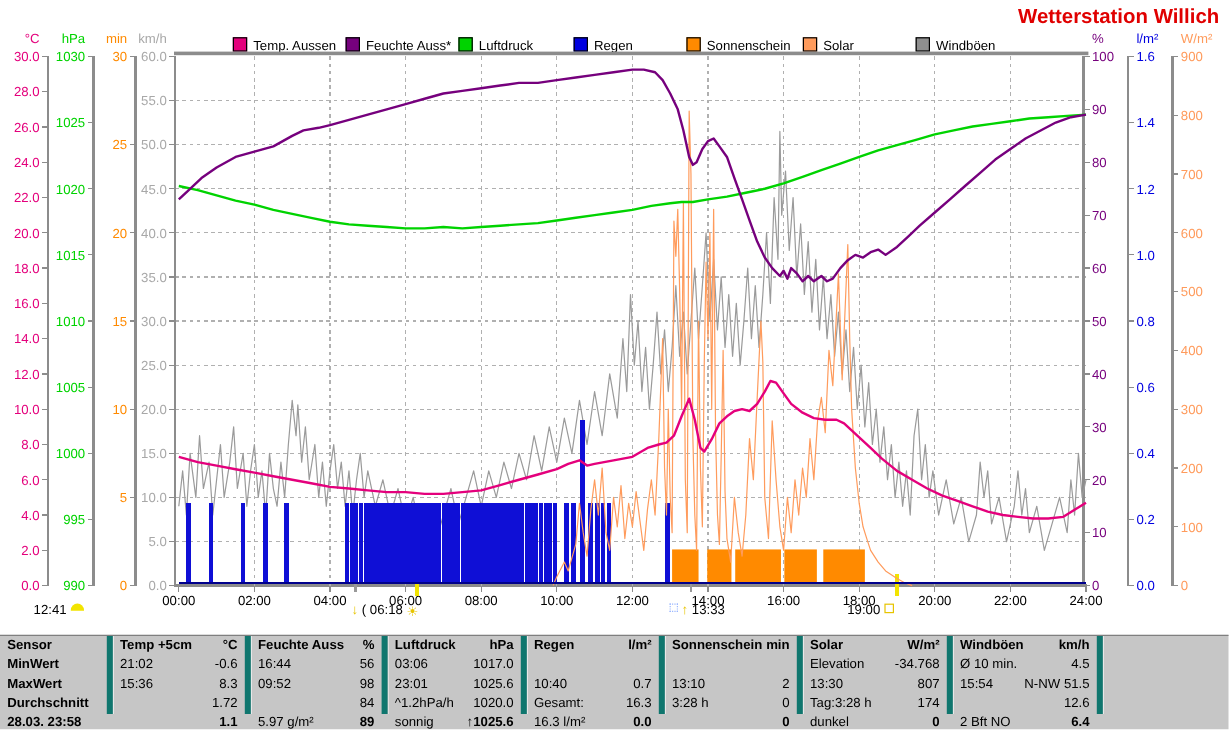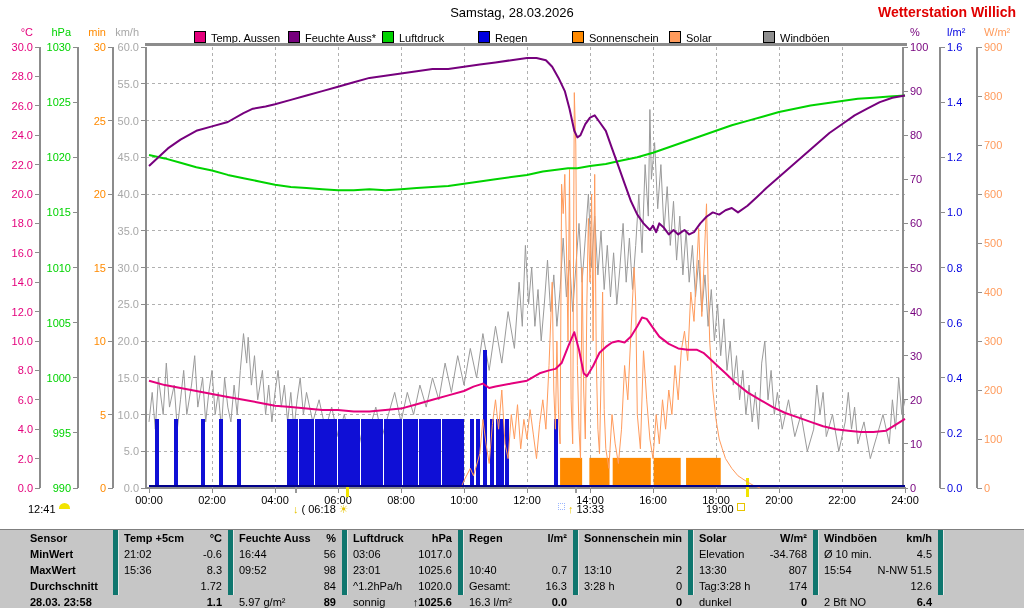--- a/index.html
+++ b/index.html
@@ -1,42 +1,41 @@
 <!DOCTYPE html>
 <html><head>
 <meta charset="utf-8">
 <style>
   html,body{margin:0;padding:0;background:#fff;}
   .app{position:relative;width:1024px;height:608px;background:#fff;overflow:hidden;
        font-family:"Liberation Sans","DejaVu Sans",sans-serif;}
   .title{position:absolute;top:5px;left:0;width:1024px;text-align:center;font-size:13px;color:#000;}
-  .station{position:absolute;top:4px;right:8px;font-size:14px;font-weight:bold;color:#e00000;}
+  .station{position:absolute;top:4px;right:8px;font-size:17px;font-weight:bold;color:#e00000;}
   .legend-item{position:absolute;top:31px;height:13px;font-size:11px;color:#000;white-space:nowrap;margin-left:32px;}
   .legend-item .sw{display:inline-block;width:10px;height:10px;border:1px solid #000;
                    margin-right:5px;vertical-align:-1px;}
   svg{position:absolute;left:0;top:0;}
   .astro-g{position:absolute;top:503px;height:14px;font-size:11px;color:#000;
            white-space:nowrap;display:flex;align-items:flex-start;gap:3px;}
   .gold{color:#e7c400;font-weight:bold;font-size:11px;}
   .moondome{width:11px;height:6px;background:#f2e400;border-radius:6px 6px 0 0;display:inline-block;}
   .sq-hollow{width:6px;height:6px;border:1px solid #e7c400;display:inline-block;}
   .sq-dot{width:5px;height:5px;border:1px dotted #9bb7ff;display:inline-block;}
   #tablestrip{position:absolute;left:0;top:529px;width:1024px;height:79px;background:#c6c6c6;
               border-top:1px solid #7f7f7f;font-size:11px;color:#000;}
-  .tcol{position:absolute;top:0;height:65px;box-sizing:border-box;margin-left:24px;}
+  .tcol{position:absolute;top:0;height:65px;box-sizing:border-box;}
   .tcol.sep{border-left:5px solid #0f766e;box-shadow:1px 0 0 #e8e8e8 inset;}
   .trow{height:15px;line-height:15px;white-space:nowrap;overflow:hidden;padding:1px 6px 0 6px;
         display:flex;justify-content:space-between;}
   .bold{font-weight:bold;}
 </style>
 </head>
 <body>
 
 <div class="app">
-  <div class="title">Samstag, 28.03.2026</div>
   <div class="station">Wetterstation Willich</div>
 
   <div id="legend">
       <div class="legend-item" style="left: 162px;"><span class="sw" style="background: rgb(228, 0, 124);"></span><span>Temp. Aussen</span></div>
       <div class="legend-item" style="left: 256px;"><span class="sw" style="background: rgb(118, 0, 125);"></span><span>Feuchte Auss*</span></div>
       <div class="legend-item" style="left: 350px;"><span class="sw" style="background: rgb(0, 211, 0);"></span><span>Luftdruck</span></div>
       <div class="legend-item" style="left: 446px;"><span class="sw" style="background: rgb(0, 0, 224);"></span><span>Regen</span></div>
       <div class="legend-item" style="left: 540px;"><span class="sw" style="background: rgb(255, 138, 0);"></span><span>Sonnenschein</span></div>
       <div class="legend-item" style="left: 637px;"><span class="sw" style="background: rgb(255, 155, 92);"></span><span>Solar</span></div>
       <div class="legend-item" style="left: 731px;"><span class="sw" style="background: rgb(143, 143, 143);"></span><span>Windböen</span></div>

